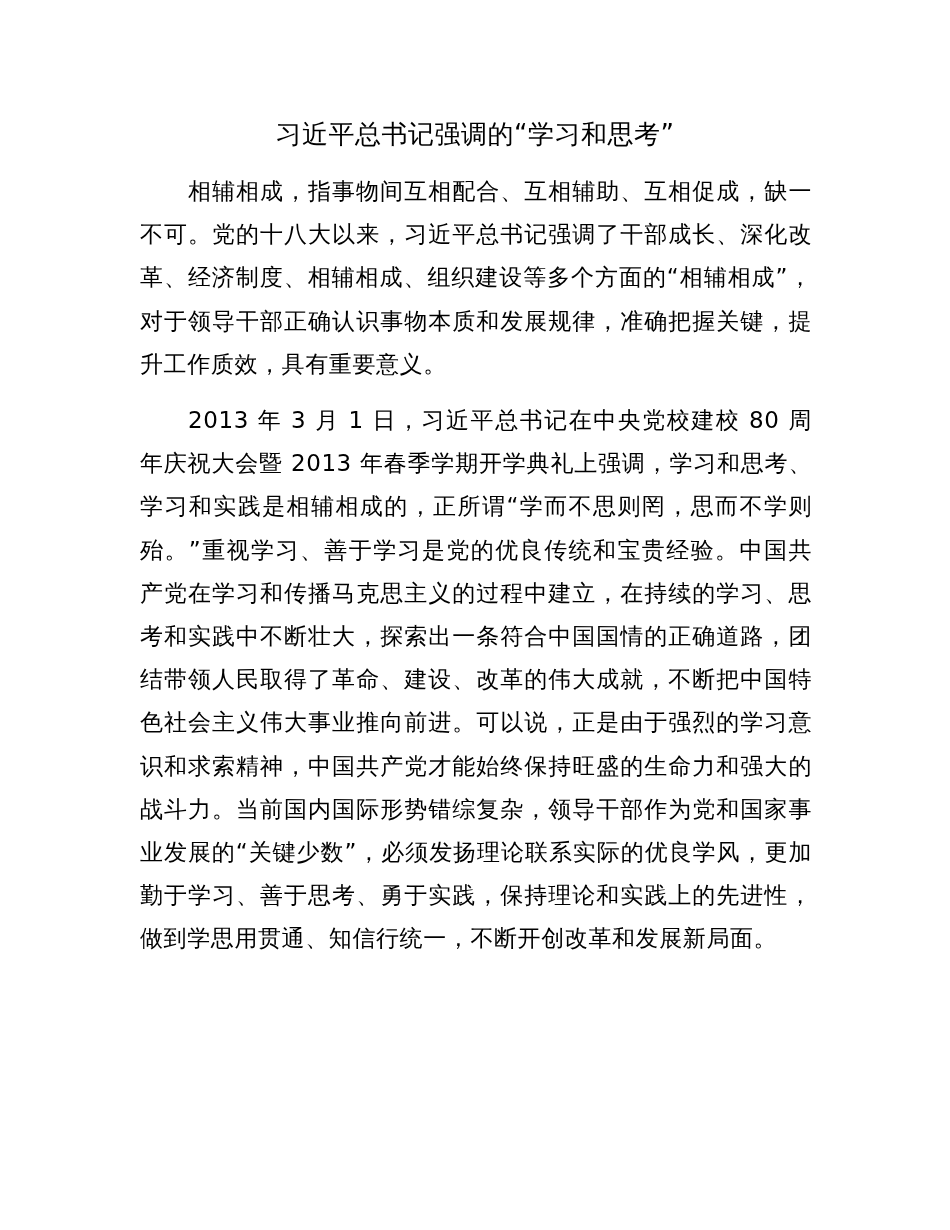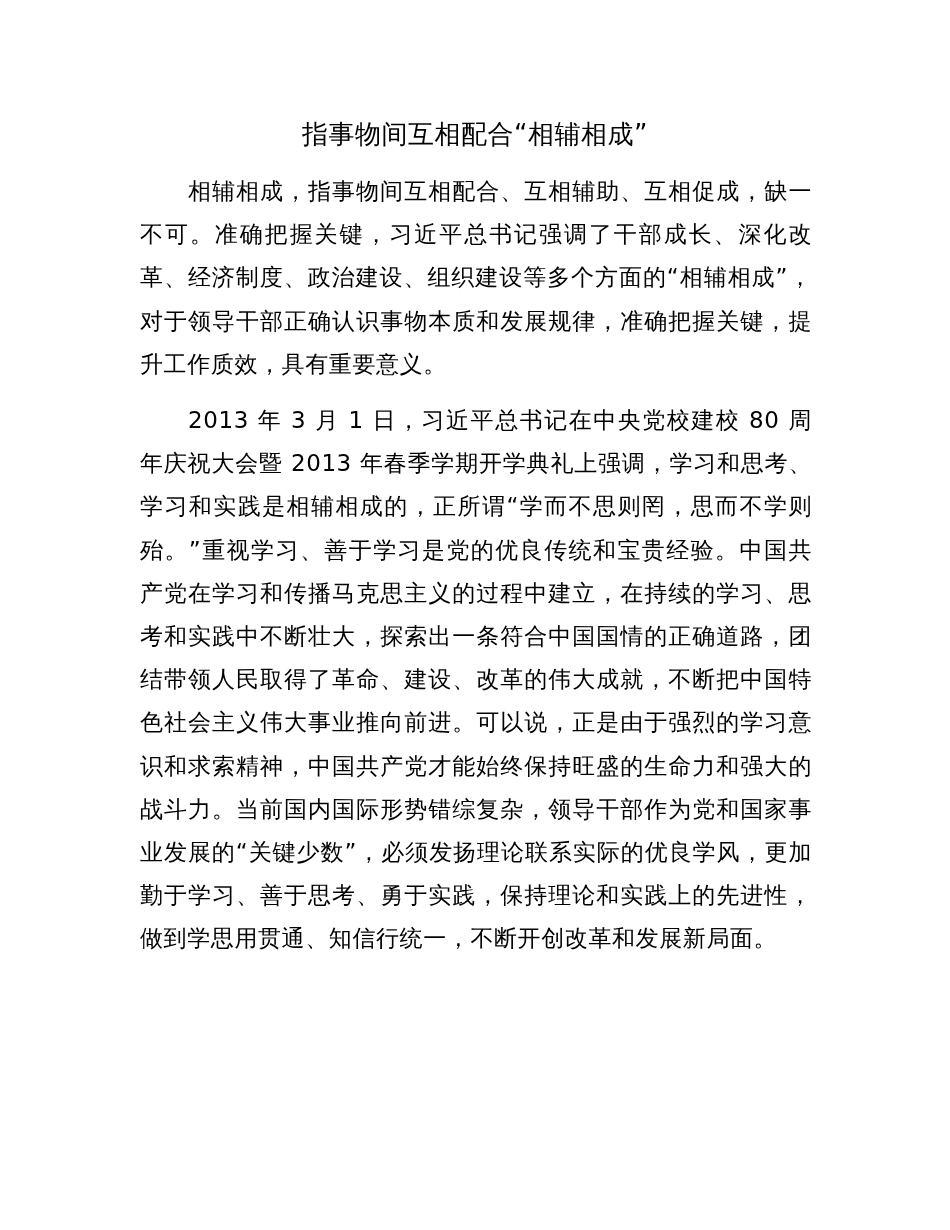--- a/index.html
+++ b/index.html
@@ -51,19 +51,19 @@
       letter-spacing: 0.6px;
     }
     .para + .para {
       margin-top: 13px;
     }
   </style>
 </head>
 <body>
 
 <div class="page">
-  <h1 class="title">指事物间互相配合“相辅相成”</h1>
+  <h1 class="title">习近平总书记强调的“学习和思考”</h1>
 
   <div class="body-text">
-    <p class="para">相辅相成，指事物间互相配合、互相辅助、互相促成，缺一不可。准确把握关键，习近平总书记强调了干部成长、深化改革、经济制度、政治建设、组织建设等多个方面的“相辅相成”，对于领导干部正确认识事物本质和发展规律，准确把握关键，提升工作质效，具有重要意义。</p>
+    <p class="para">相辅相成，指事物间互相配合、互相辅助、互相促成，缺一不可。党的十八大以来，习近平总书记强调了干部成长、深化改革、经济制度、相辅相成、组织建设等多个方面的“相辅相成”，对于领导干部正确认识事物本质和发展规律，准确把握关键，提升工作质效，具有重要意义。</p>
     <p class="para">2013 年 3 月 1 日，习近平总书记在中央党校建校 80 周年庆祝大会暨 2013 年春季学期开学典礼上强调，学习和思考、学习和实践是相辅相成的，正所谓“学而不思则罔，思而不学则殆。”重视学习、善于学习是党的优良传统和宝贵经验。中国共产党在学习和传播马克思主义的过程中建立，在持续的学习、思考和实践中不断壮大，探索出一条符合中国国情的正确道路，团结带领人民取得了革命、建设、改革的伟大成就，不断把中国特色社会主义伟大事业推向前进。可以说，正是由于强烈的学习意识和求索精神，中国共产党才能始终保持旺盛的生命力和强大的战斗力。当前国内国际形势错综复杂，领导干部作为党和国家事业发展的“关键少数”，必须发扬理论联系实际的优良学风，更加勤于学习、善于思考、勇于实践，保持理论和实践上的先进性，做到学思用贯通、知信行统一，不断开创改革和发展新局面。</p>
   </div>
 </div>
 
 </body></html>

